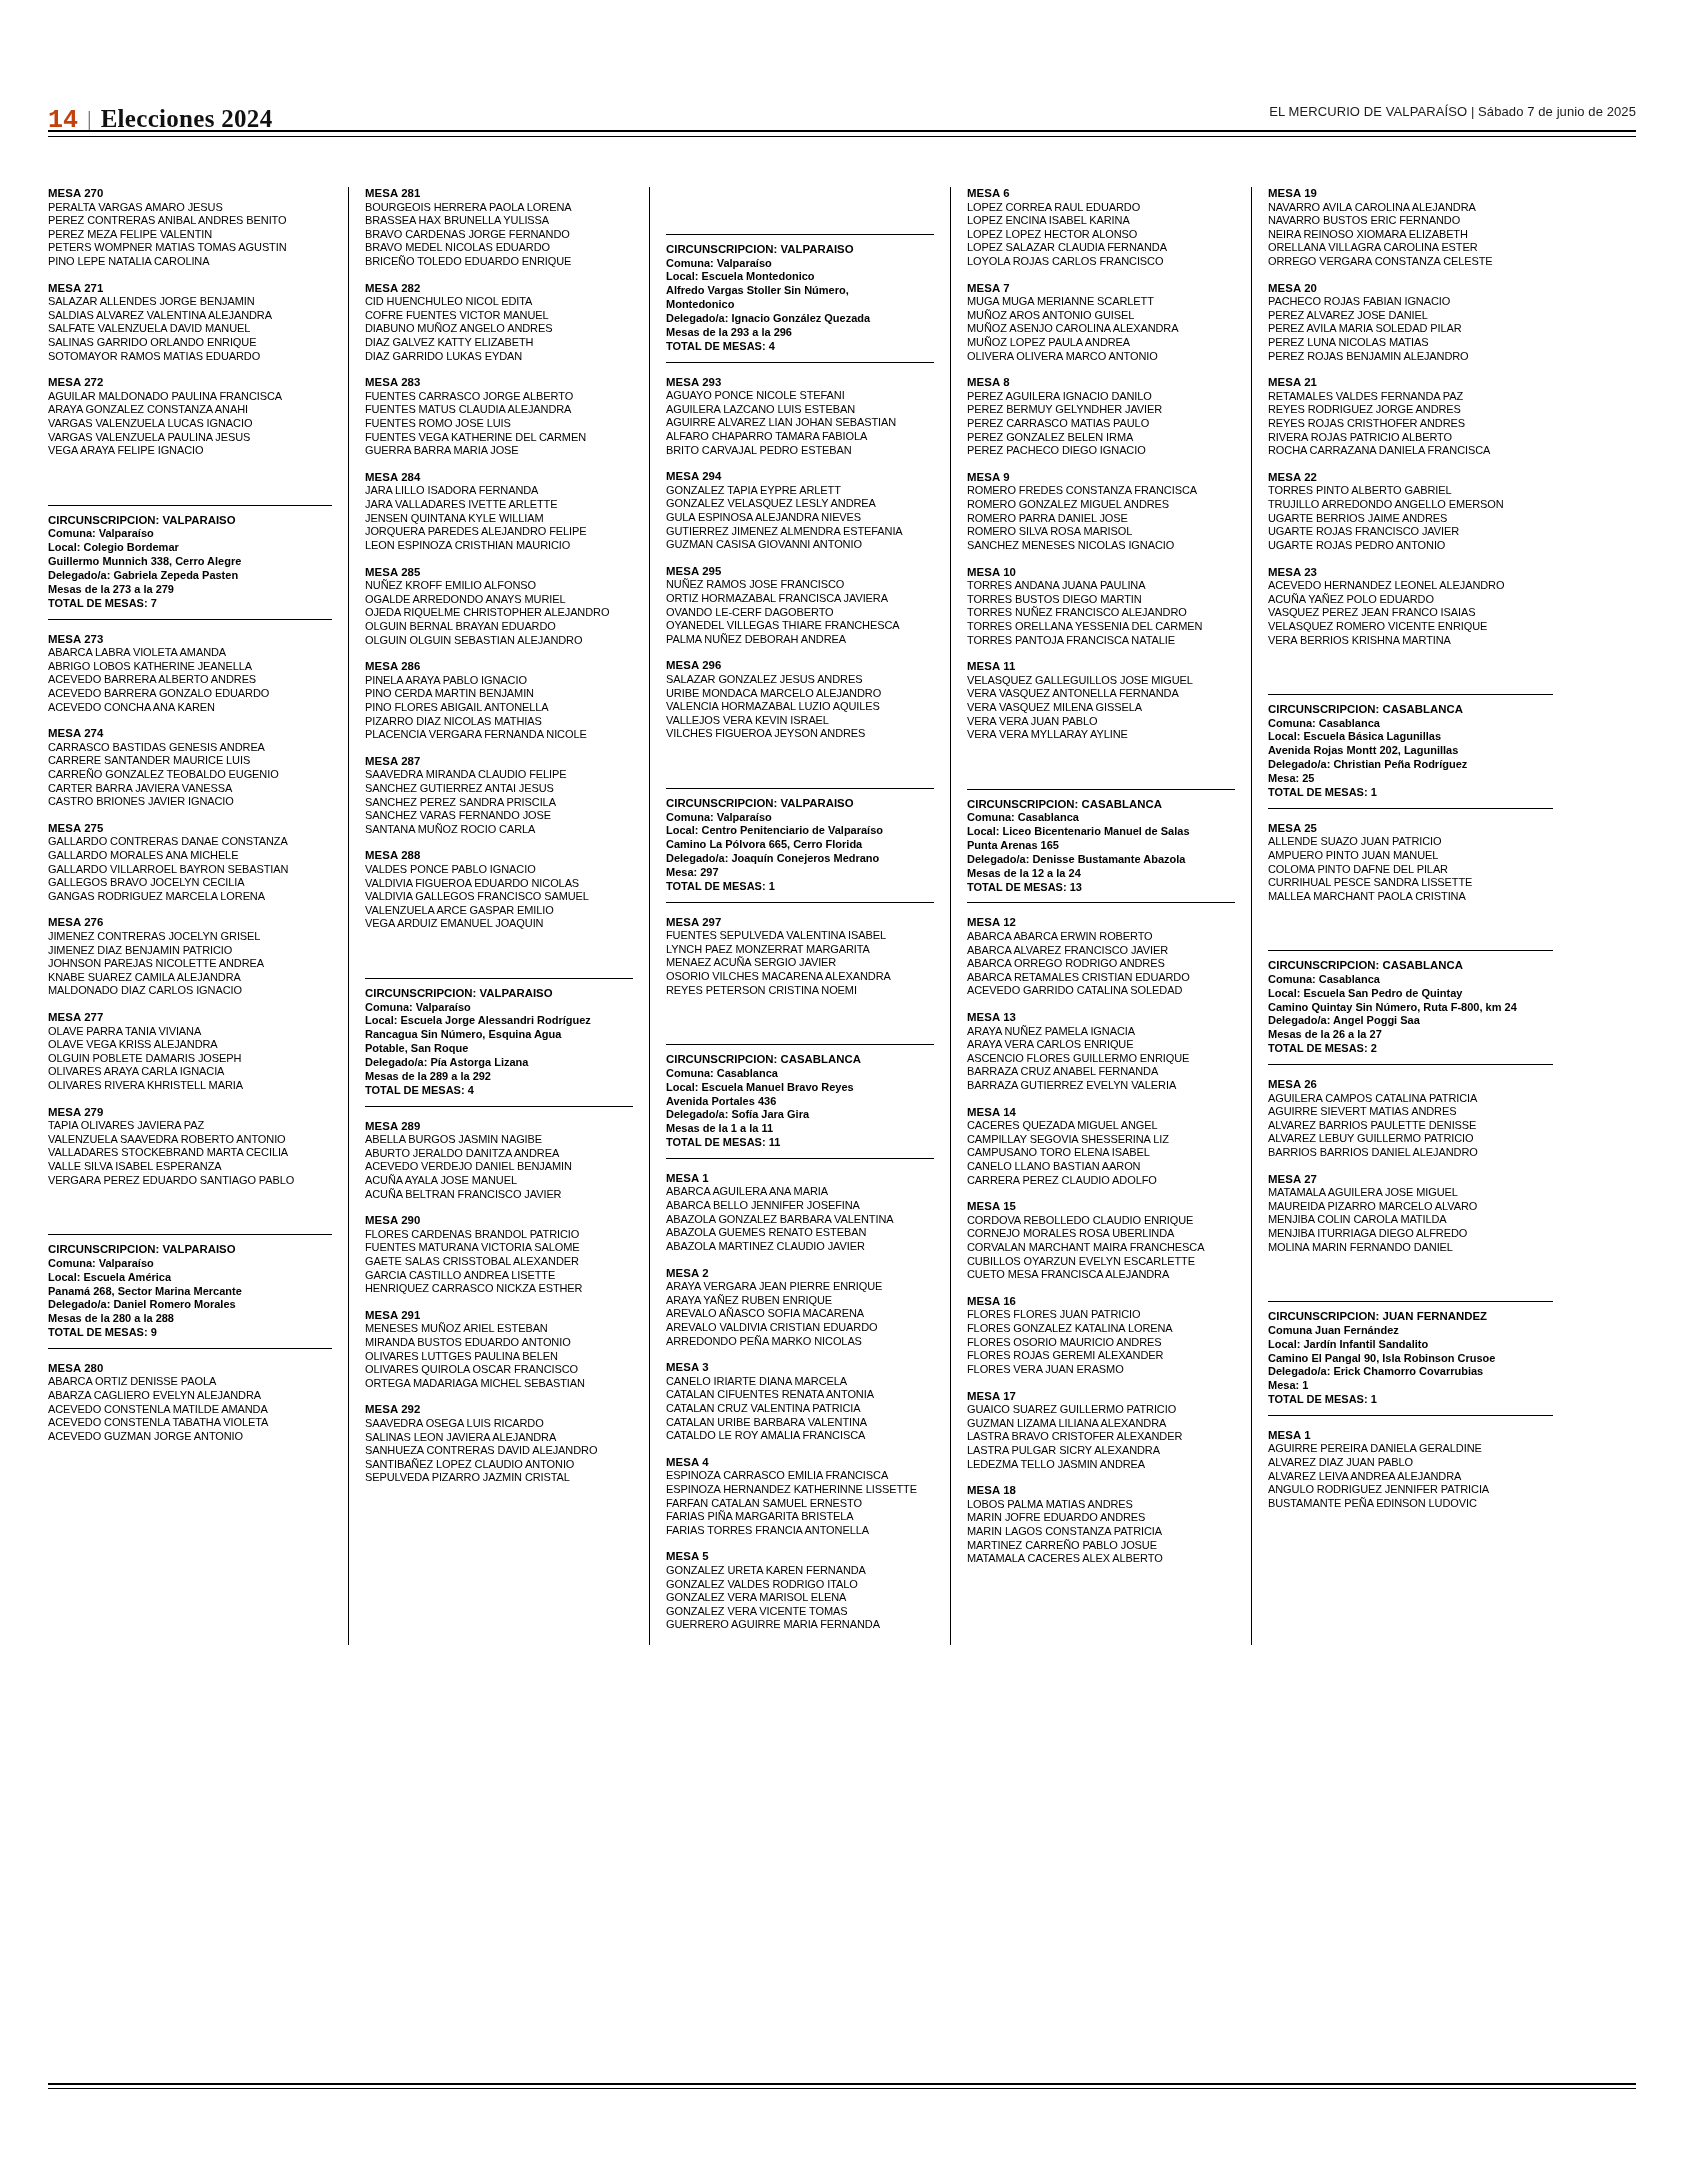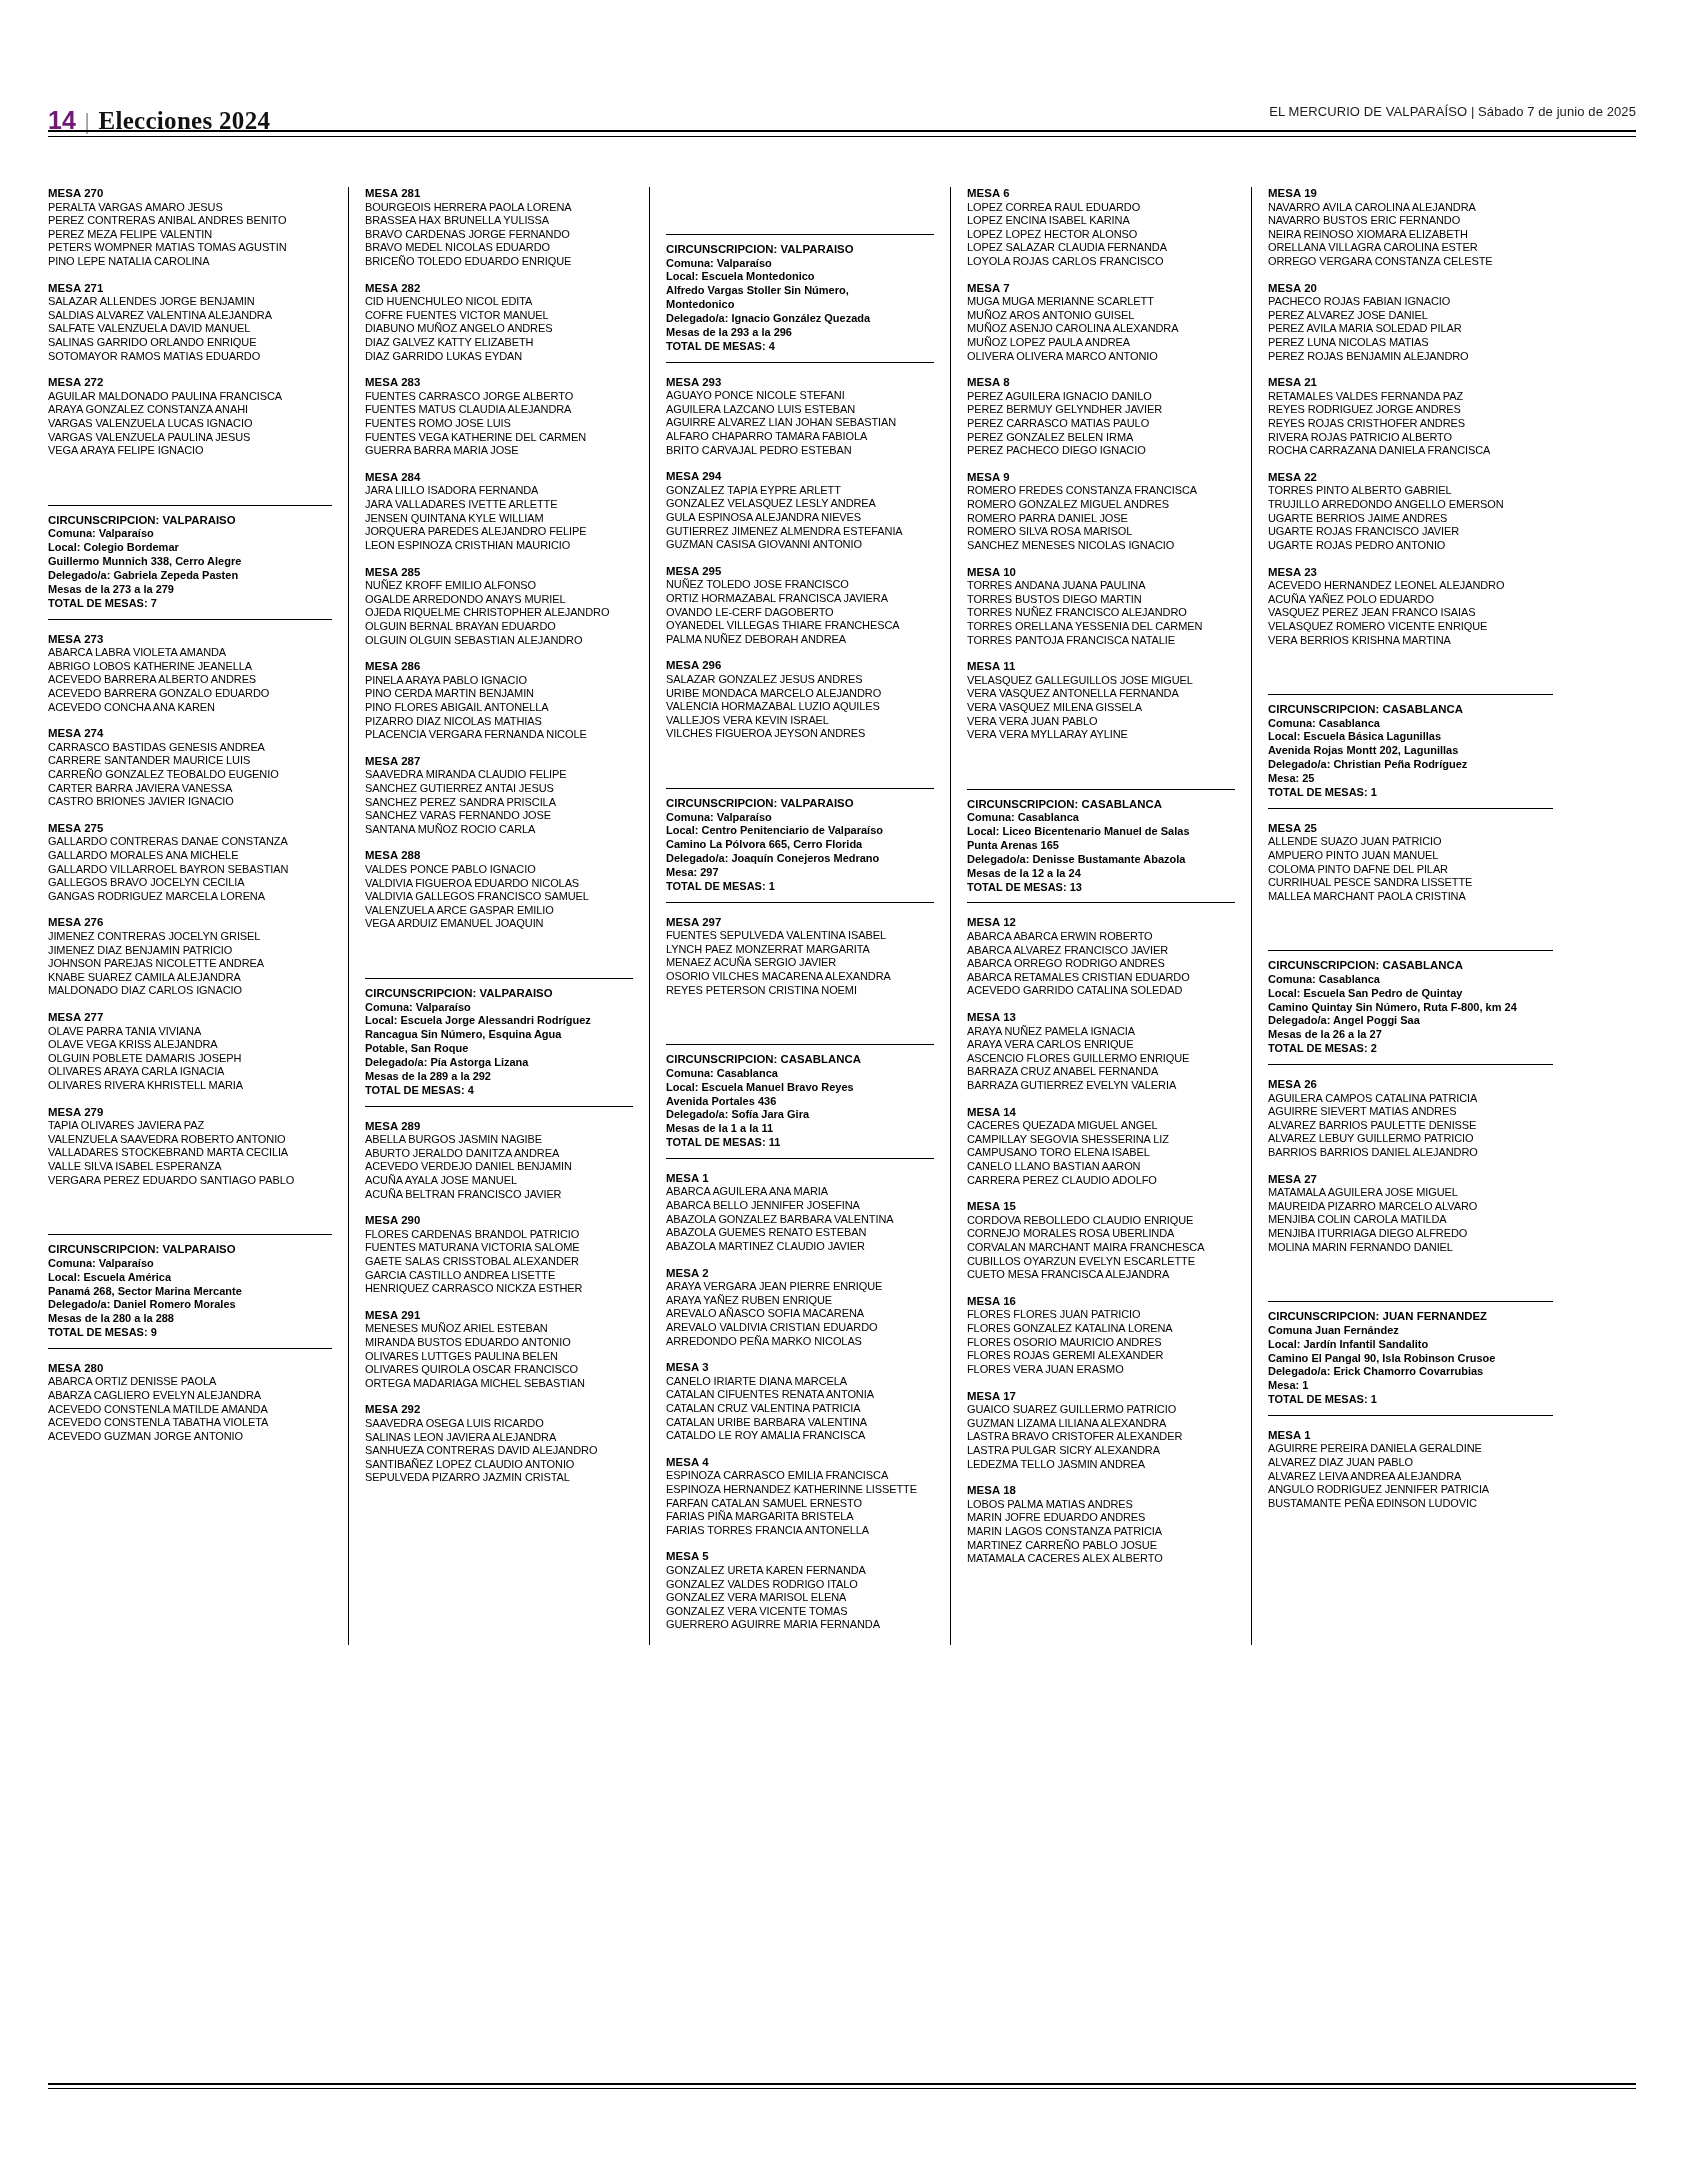--- a/index.html
+++ b/index.html
@@ -31,24 +31,24 @@
     display: flex;
     align-items: flex-end;
     justify-content: space-between;
   }
   .header-left {
     display: flex;
     align-items: baseline;
     gap: 9px;
   }
   .page-number {
-    font-family: Liberation Sans, sans-serif;
+    font-family: Liberation Mono, monospace;
     font-size: 25px;
     font-weight: bold;
-    color: #701a75;
+    color: #c2410c;
   }
   .header-sep {
     font-family: "Liberation Serif", serif;
     font-size: 23px;
     color: #6d6d6d;
     font-weight: normal;
   }
   .header-title {
     font-family: "Liberation Serif", serif;
     font-size: 25px;
@@ -407,21 +407,21 @@
         <div class="block">
           <div class="mesa-title">MESA 294</div>
           <div class="name">GONZALEZ TAPIA EYPRE ARLETT</div>
           <div class="name">GONZALEZ VELASQUEZ LESLY ANDREA</div>
           <div class="name">GULA ESPINOSA ALEJANDRA NIEVES</div>
           <div class="name">GUTIERREZ JIMENEZ ALMENDRA ESTEFANIA</div>
           <div class="name">GUZMAN CASISA GIOVANNI ANTONIO</div>
         </div>
         <div class="block">
           <div class="mesa-title">MESA 295</div>
-          <div class="name">NUÑEZ TOLEDO JOSE FRANCISCO</div>
+          <div class="name">NUÑEZ RAMOS JOSE FRANCISCO</div>
           <div class="name">ORTIZ HORMAZABAL FRANCISCA JAVIERA</div>
           <div class="name">OVANDO LE-CERF DAGOBERTO</div>
           <div class="name">OYANEDEL VILLEGAS THIARE FRANCHESCA</div>
           <div class="name">PALMA NUÑEZ DEBORAH ANDREA</div>
         </div>
         <div class="block">
           <div class="mesa-title">MESA 296</div>
           <div class="name">SALAZAR GONZALEZ JESUS ANDRES</div>
           <div class="name">URIBE MONDACA MARCELO ALEJANDRO</div>
           <div class="name">VALENCIA HORMAZABAL LUZIO AQUILES</div>

